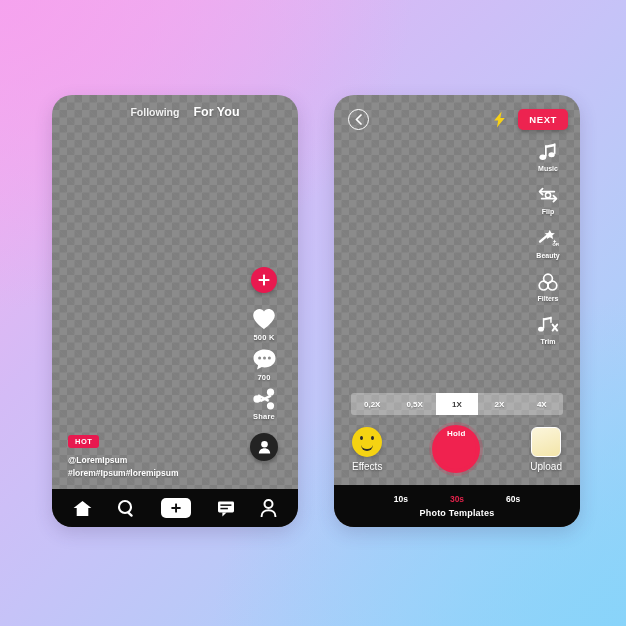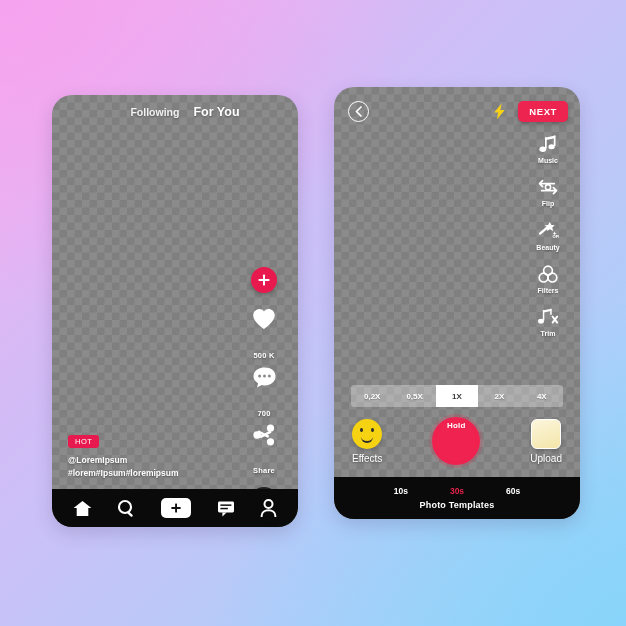--- a/index.html
+++ b/index.html
@@ -50,21 +50,21 @@
     box-shadow: 0 6px 18px rgba(60,40,90,.18);
     background-color: #8b8b8b;
     background-image:
       linear-gradient(45deg, #7f7f7f 25%, transparent 25%, transparent 75%, #7f7f7f 75%),
       linear-gradient(45deg, #7f7f7f 25%, transparent 25%, transparent 75%, #7f7f7f 75%);
     background-size: 15px 15px;
     background-position: 0 0, 7.5px 7.5px;
     color: #fff;
   }
   #phone-feed { left: 52px; top: 95px; }
-  #phone-camera { left: 334px; top: 87px; }
+  #phone-camera { left: 334px; top: 95px; }
 
   
   .top-tabs {
     position: absolute;
     top: 10px; left: 0; right: 0;
     display: flex;
     justify-content: center;
     align-items: baseline;
     gap: 14px;
     text-shadow: 0 1px 2px rgba(0,0,0,.35);
@@ -85,21 +85,21 @@
   .rail-item {
     display: flex;
     flex-direction: column;
     align-items: center;
     margin-bottom: 4px;
   }
   .rail-caption {
     font-size: 7.5px;
     font-weight: bold;
     color: #fff;
-    margin-top: 20px;
+    margin-top: 2px;
     text-shadow: 0 1px 2px rgba(0,0,0,.4);
     letter-spacing: .2px;
   }
   .plus-btn {
     width: 26px; height: 26px;
     border-radius: 50%;
     background: #e8194f;
     display: flex; align-items: center; justify-content: center;
     margin-bottom: 12px;
     box-shadow: 0 2px 4px rgba(0,0,0,.25);
@@ -117,21 +117,21 @@
     position: absolute;
     left: 16px;
     bottom: 48px;
     width: 160px;
   }
   .hot-badge {
     display: inline-block;
     background: #e8194f;
     color: #fff;
     font-size: 7.5px;
-    font-weight: normal;
+    font-weight: bold;
     letter-spacing: .5px;
     padding: 2px 7px;
     border-radius: 3px;
     margin-bottom: 6px;
   }
   .handle, .hashtags {
     font-size: 8.5px;
     font-weight: bold;
     color: #ffffff;
     line-height: 1.45;

